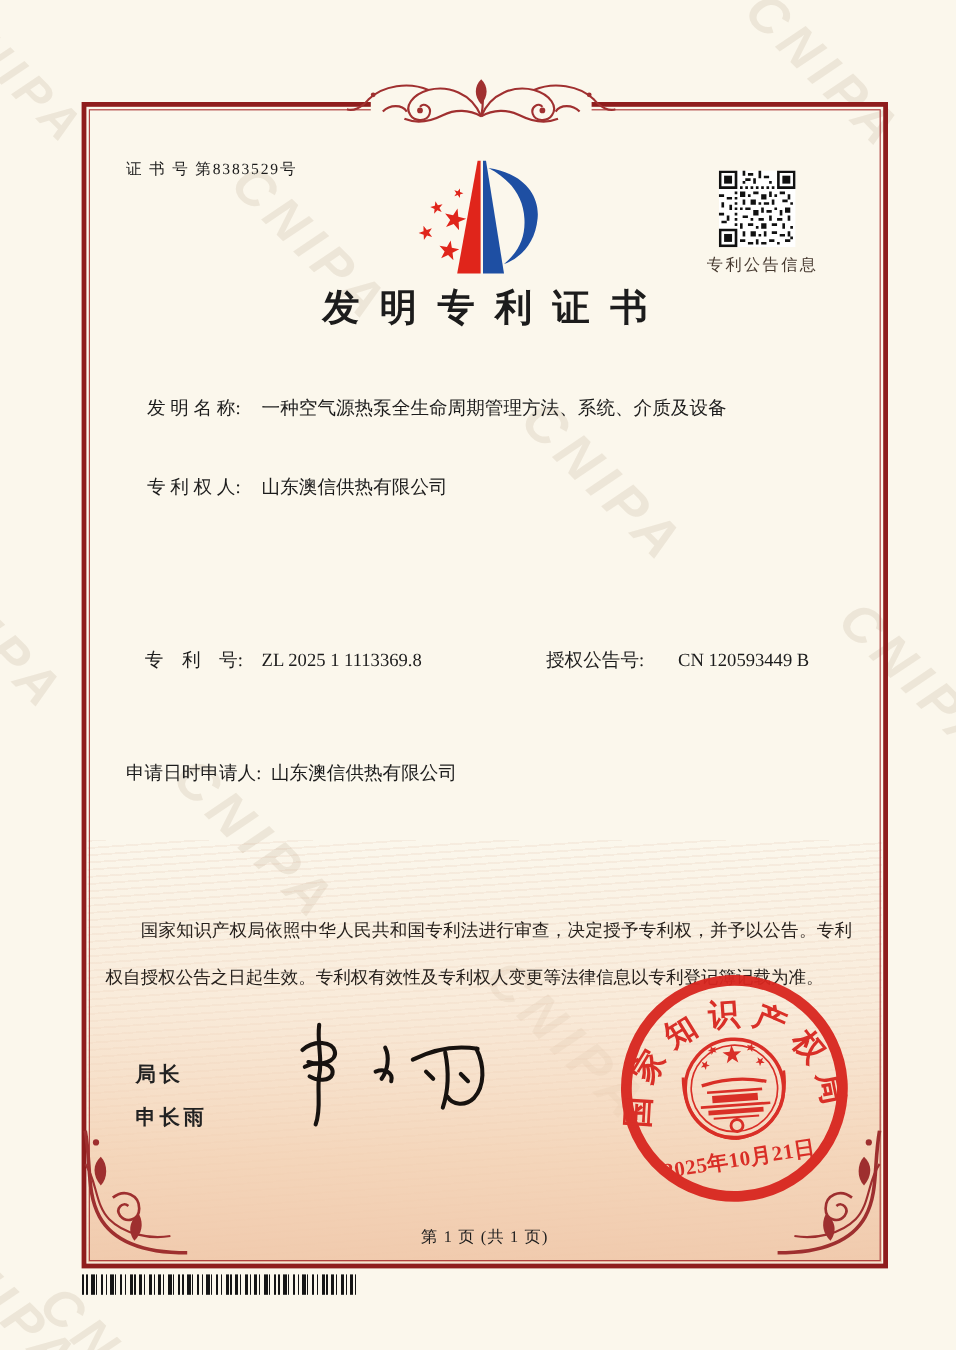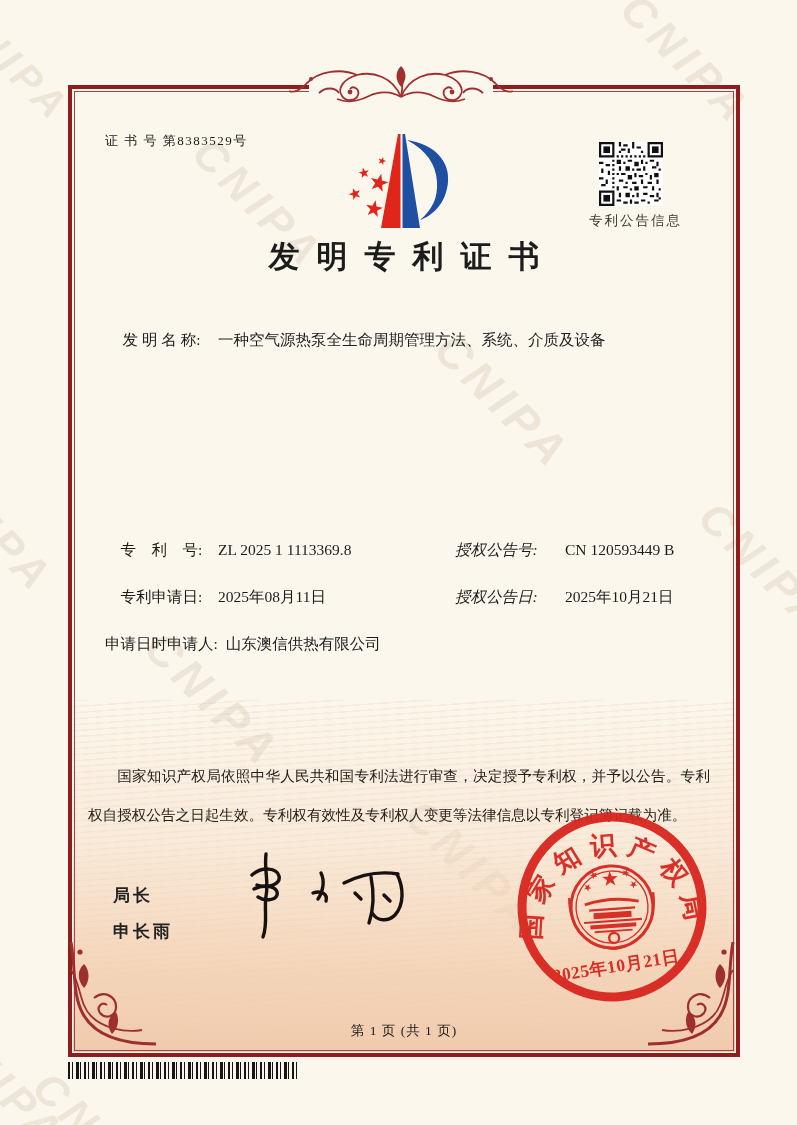--- a/index.html
+++ b/index.html
@@ -42,21 +42,21 @@
   }
   .qr-label{
     position:absolute;left:586px;top:212px;width:96px;text-align:right;
     font-size:13.5px;letter-spacing:2px;color:#46392f;
   }
   .row{position:absolute;left:105px;width:640px;font-size:15.5px;white-space:nowrap;}
   .lbl{display:inline-block;}
   .w1{min-width:113px;text-align:center;}
   .val{margin-left:0px;text-align:center;}
   .col2{position:absolute;left:350px;top:0;}
-  .w2{min-width:110px;font-style:italic;}
+  .w2{min-width:110px;}
   .para{
     position:absolute;left:88px;top:757px;width:622px;
     font-size:14.6px;line-height:39px;text-align:justify;text-indent:2em;
     color:#26201c;
   }
   .signer{
     position:absolute;left:113px;
     font-family:"Liberation Sans","DejaVu Sans",sans-serif;
     font-size:17px;font-weight:600;letter-spacing:3px;color:#222;text-align:center;
   }
@@ -175,30 +175,27 @@
                M8,26h2v1h-2z M11,27h2v1h-2z M14,26h1v2h-1z M16,27h2v1h-2z M19,26h2v1h-2z M22,27h1v1h-1z M25,26h2v1h-2z M27,25h1v1h-1z"></path>
     </g>
   </svg>
   <div class="qr-label">专利公告信息</div>
 
   <div class="title">发明专利证书</div>
 
   <div class="row" style="top:330px">
     <span class="lbl w1">发 明 名 称: </span><span class="val">一种空气源热泵全生命周期管理方法、系统、介质及设备</span>
   </div>
+  <div class="row" style="top:396px">
+    <span class="lbl w1">专 利 权 人: </span><span class="val">山东澳信供热有限公司</span>
+  </div>
   <div class="row" style="top:540px">
     <span class="lbl w1">专　利　号: </span><span class="val">ZL 2025 1 1113369.8</span>
     <span class="col2">
       <span class="lbl w2">授权公告号: </span><span class="val">CN 120593449 B</span>
-    </span>
-  </div>
-  <div class="row" style="top:587px">
-    <span class="lbl w1">专利申请日: </span><span class="val">2025年08月11日</span>
-    <span class="col2">
-      <span class="lbl w2">授权公告日: </span><span class="val">2025年10月21日</span>
     </span>
   </div>
   <div class="row" style="top:634px">
     <span class="lbl">申请日时申请人: </span><span class="val" style="margin-left:8px">山东澳信供热有限公司</span>
   </div>
 
   <div class="para">国家知识产权局依照中华人民共和国专利法进行审查，决定授予专利权，并予以公告。专利权自授权公告之日起生效。专利权有效性及专利权人变更等法律信息以专利登记簿记载为准。</div>
 
   <div class="signer" style="top:884px">局长</div>
   <div class="signer" style="top:920px">申长雨</div>

